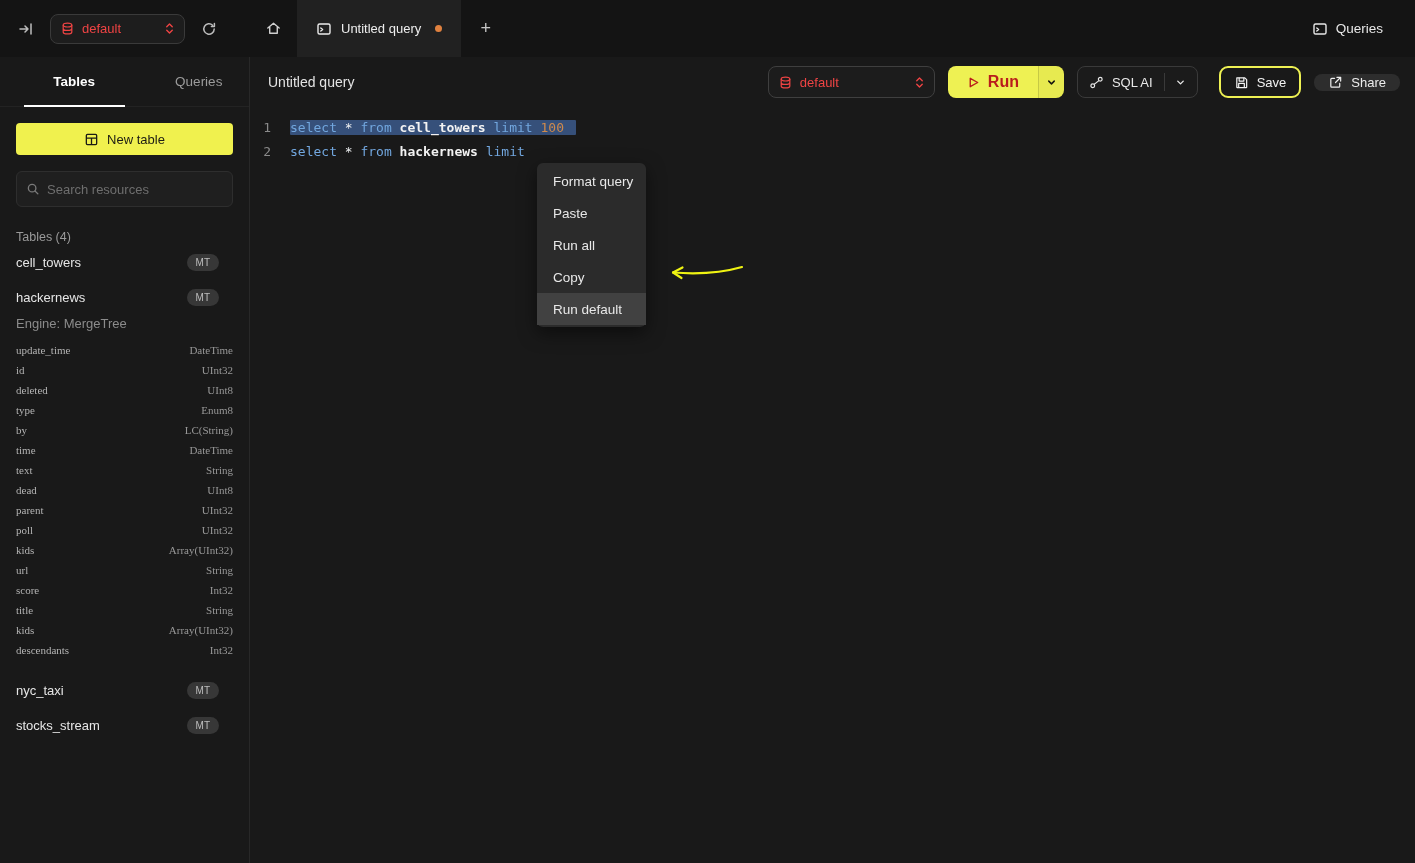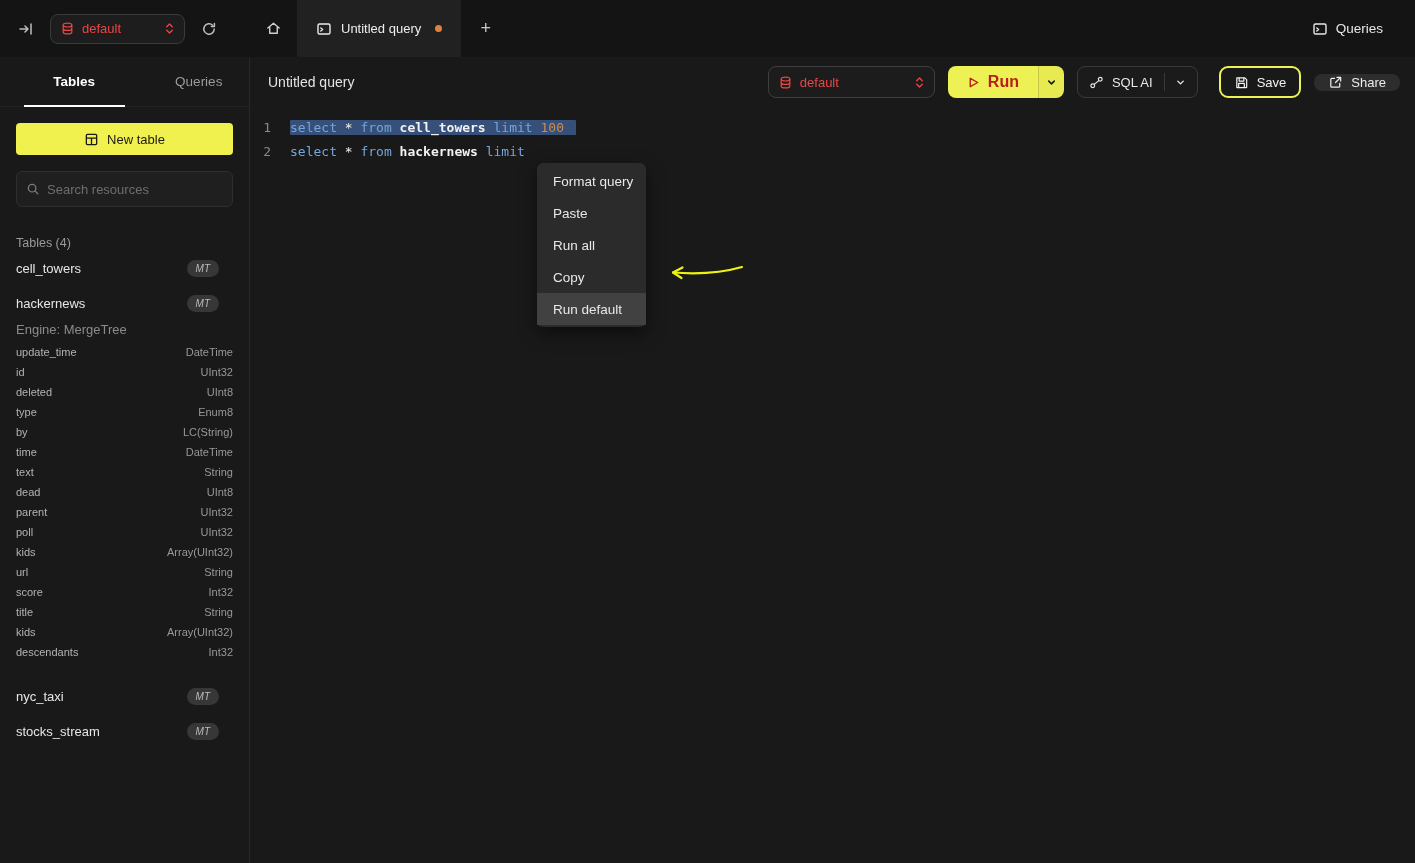--- a/index.html
+++ b/index.html
@@ -34,29 +34,29 @@
   .s-tab.active::after { content:""; position:absolute; left:0; right:0; bottom:-1px; height:2px; background:#ffffff; }
   .sidebar-content { padding:16px; }
   .new-table-btn { width:100%; height:32px; background:#f0f14e; color:#1b1b14; border:none; border-radius:4px;
                    font-size:13px; font-weight:500; display:flex; align-items:center; justify-content:center;
                    gap:8px; font-family:inherit; }
   .search-box { margin-top:16px; height:36px; background:#1f1f1f; border:1px solid #2e2e2e; border-radius:6px;
                 display:flex; align-items:center; padding:0 9px; gap:7px; color:#7a7a7a; }
   .search-box input { flex:1; min-width:0; background:transparent; border:none; outline:none; color:#dddddd;
                       font-size:13px; font-family:inherit; }
   .search-box input::placeholder { color:#6e6e6e; }
-  .section-label { margin-top:29px; font-size:12.5px; color:#9a9a9a; }
+  .section-label { margin-top:23px; font-size:12.5px; color:#9a9a9a; }
   .table-row { height:33px; display:flex; align-items:center; justify-content:space-between;
                padding-right:14px; margin-top:2px; }
   .table-name { font-size:13px; color:#e6e6e6; font-weight:500; }
-  .mt-badge { background:#373737; color:#bdbdbd; font-size:10px; padding:3px 9px; border-radius:9px;font-style:italic; }
+  .mt-badge { background:#373737; color:#bdbdbd; font-size:10px; padding:3px 9px; border-radius:9px; }
   .engine-line { font-size:13px; color:#8b8b8b; margin:2px 0 9px; }
   .columns { margin-bottom:14px; }
-  .col-row { height:20px; display:flex; align-items:flex-start; justify-content:space-between;
-             font-family:Liberation Sans, sans-serif; font-size:11px; }
+  .col-row { height:20px; display:flex; align-items:center; justify-content:space-between;
+             font-family:Liberation Serif, serif; font-size:11px; }
   .col-name { color:#b3b3b3; }
   .col-type { color:#989898; }
 
   
   .main { position:absolute; left:251px; top:57px; right:0; bottom:0; }
   .main-header { height:50px; display:flex; align-items:center; padding:0 15px 0 17px; }
   .main-title { font-size:14px; color:#e4e4e4; font-weight:400; }
   .controls { margin-left:auto; display:flex; align-items:center; gap:13px; }
   .db-select.wide { width:167px; height:32px; background:#1c1c1c; border-color:#3f3f3f; }
   .run-btn { display:flex; height:32px; border-radius:8px; overflow:hidden; }

